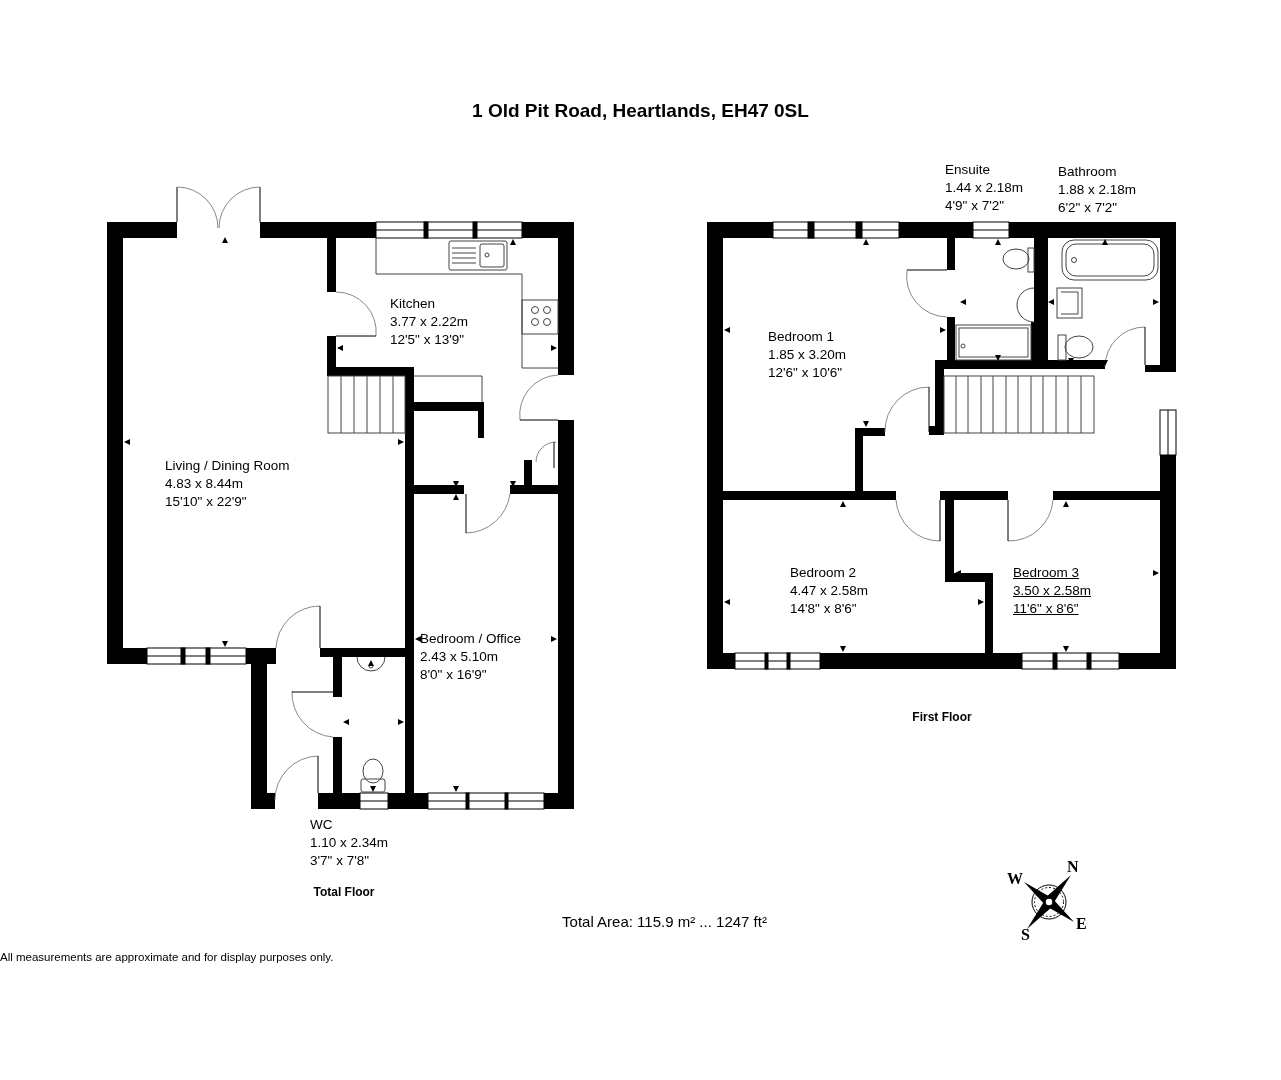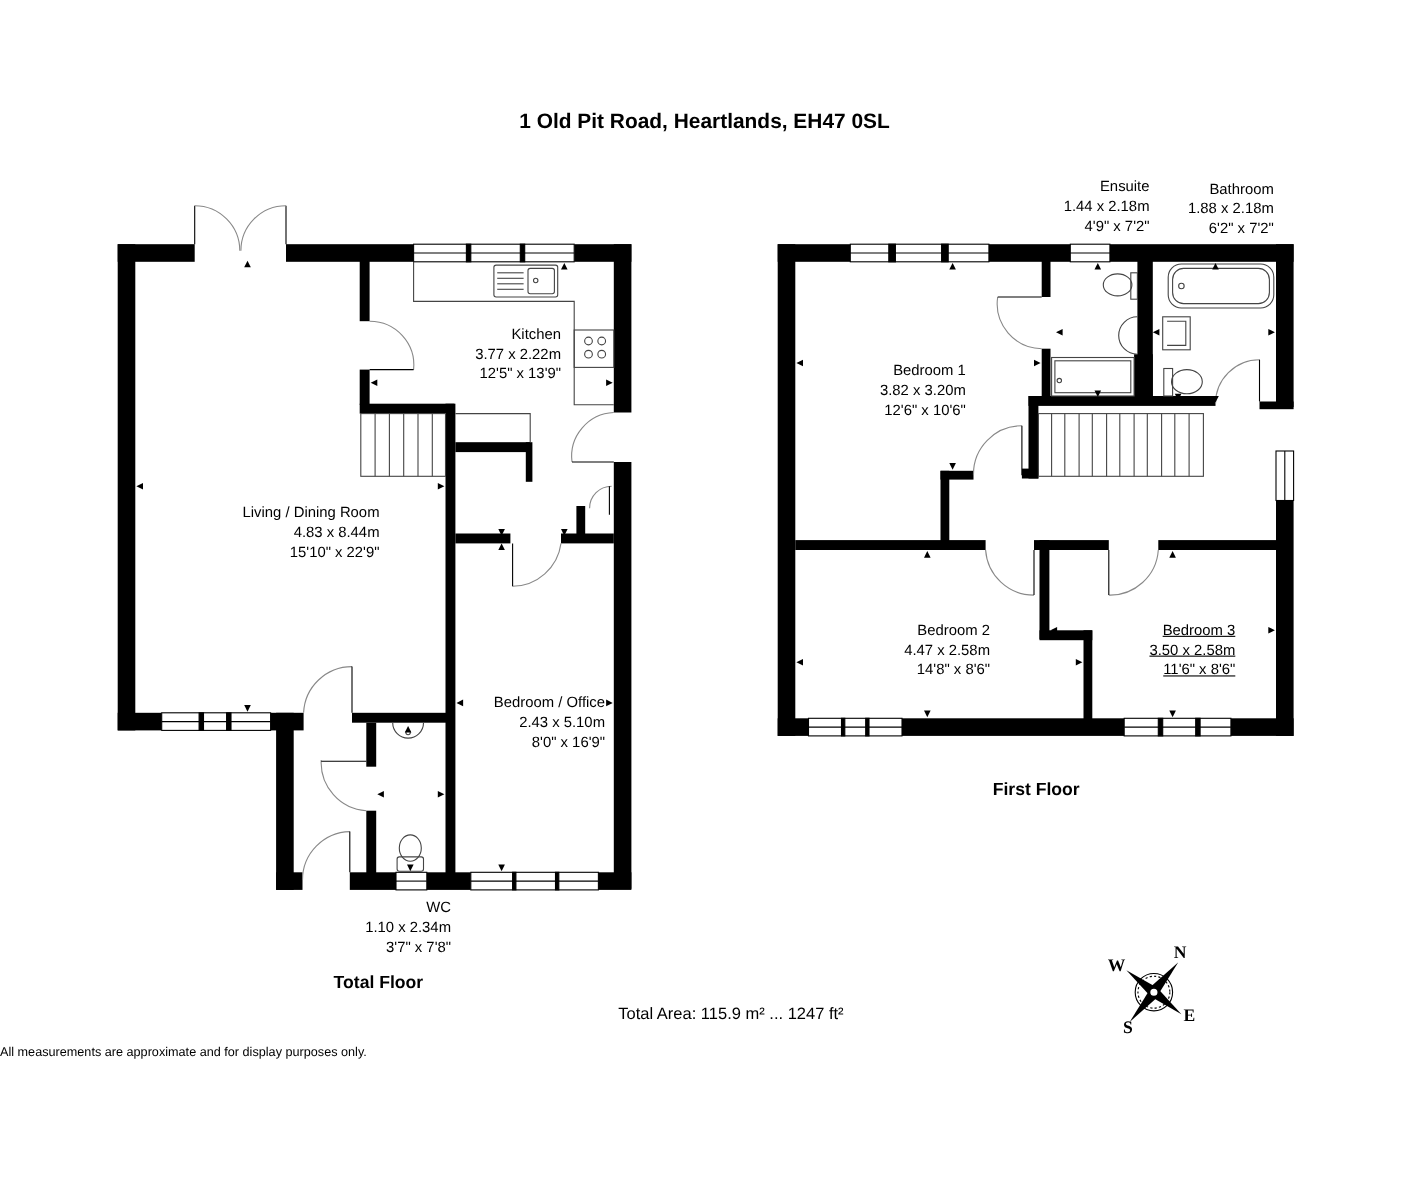--- a/index.html
+++ b/index.html
@@ -1,20 +1,20 @@
 <!DOCTYPE html>
 <html><head>
 <meta charset="utf-8">
 <style>
   html, body { margin:0; padding:0; background:#ffffff; }
   body { width:1281px; height:1080px; position:relative; overflow:hidden; font-family:"Liberation Sans", sans-serif; color:#000; }
   .abs { position:absolute; }
   .title { left:0; width:1281px; top:100px; text-align:center; font-weight:bold; font-size:19px; letter-spacing:0px; }
-  .floor-label { font-weight:bold; font-size:16px; text-align:center; }
-  .room-label { text-align:right; font-size:13.5px; line-height:18px; white-space:nowrap; }
+  .floor-label { font-weight:bold; font-size:12px; text-align:center; }
+  .room-label { text-align:left; font-size:13.5px; line-height:18px; white-space:nowrap; }
   .total { left:0; width:1281px; top:913px; text-align:center; font-size:15px;margin-left:24px; }
   .disclaimer { left:0; width:1264px; top:951px; text-align:left; font-size:11.5px; }
   svg { position:absolute; left:0; top:0; }
   .compass-letter { font-family:"Liberation Serif", serif; font-weight:bold; font-size:16px; }
 </style>
 </head>
 <body>
 
 <div class="abs title">1 Old Pit Road, Heartlands, EH47 0SL</div>
 
@@ -321,21 +321,21 @@
 </div>
 
 <div class="abs room-label" style="left:1058px; top:163px; width:100px;">
   <div>Bathroom</div>
   <div>1.88 x 2.18m</div>
   <div>6'2" x 7'2"</div>
 </div>
 
 <div class="abs room-label" style="left:768px; top:328px; width:110px;">
   <div>Bedroom 1</div>
-  <div>3.82 x 3.20m</div>
+  <div>1.85 x 3.20m</div>
   <div>12'6" x 10'6"</div>
 </div>
 
 <div class="abs room-label" style="left:790px; top:564px; width:110px;">
   <div>Bedroom 2</div>
   <div>4.47 x 2.58m</div>
   <div>14'8" x 8'6"</div>
 </div>
 
 <div class="abs room-label" style="left:1013px; top:564px; width:110px;text-decoration:underline;">

